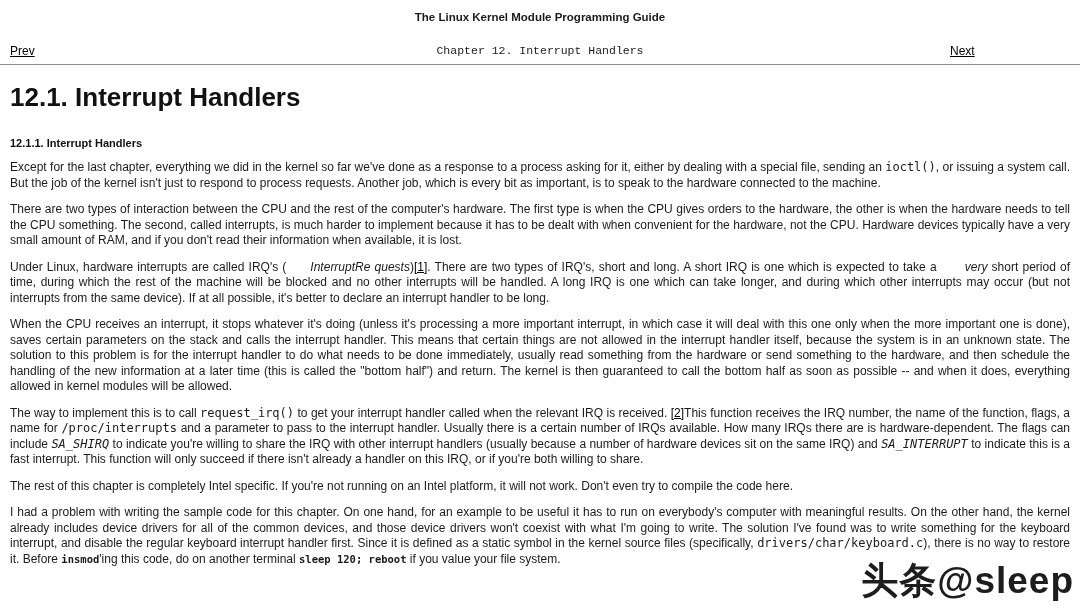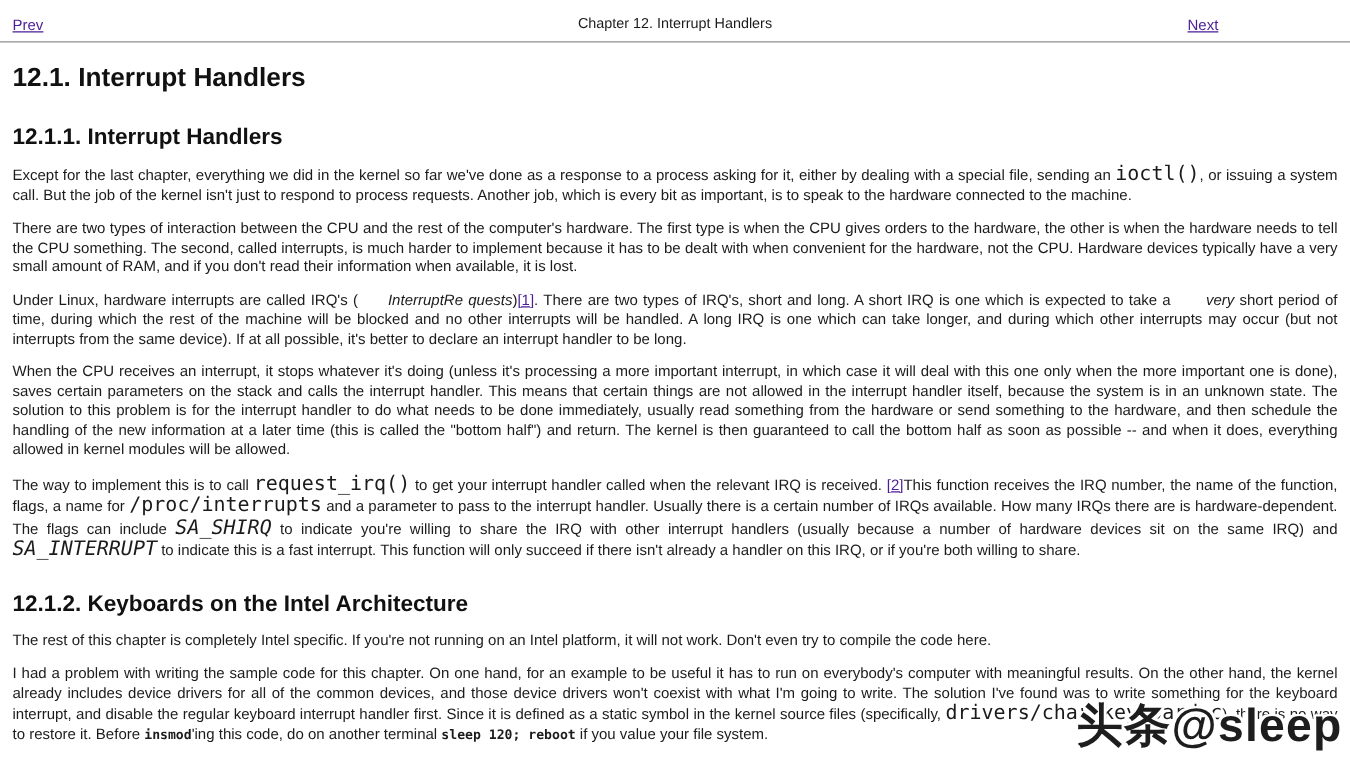--- a/index.html
+++ b/index.html
@@ -18,52 +18,52 @@
     padding: 10px 10px 3px 10px;
   }
   .topbar .side { width: 120px; }
   .topbar .side.right { text-align: left; }
   .topbar .center {
     flex: 1;
     text-align: center;
     line-height: 15px;
   }
   .book-title { font-weight: bold; font-size: 11.5px; }
-  .chapter-title { font-size: 11.5px; margin-top: 2px; }
+  .chapter-title { font-size: 11.5px; margin-top: 18px; font-family: Liberation Mono, monospace; }
   a.navlink, a.ftn {
-    color: #4c1d95;
+    color: #000000;
     text-decoration: underline;
     cursor: pointer;
   }
   hr.rule {
     border: none;
     border-top: 1px solid #8f8f8f;
     margin: 3px 0 0 0;
   }
   .content { padding: 0 10px; }
   h1.sect1 {
-    font-size: 21px;
+    font-size: 26px;
     font-weight: bold;
     margin: 17px 0 6px 0;
     color: #111;
   }
   h2.sect2 {
-    font-size: 18px;
+    font-size: 11px;
     font-weight: bold;
     margin: 24px 0 4px 0;
     color: #111;
   }
   p.body-para {
     margin: 11px 0;
     line-height: 15.5px;
     text-align: justify;
   }
   code {
     font-family: "DejaVu Sans Mono", monospace;
-    font-size: 16px;
+    font-size: 12px;
   }
   code.b { font-weight: bold; font-size: 10.5px; }
   code.i { font-style: italic; }
   em { font-style: italic; margin-left: 24px; }
   .watermark {
     position: absolute;
     right: 6px;
     top: 556px;
     font-size: 37px;
     font-weight: bold;
@@ -79,38 +79,38 @@
   }
 </style>
 </head>
 <body>
 
 <div class="topbar">
   <div class="side">
     <a class="navlink" href="#">Prev</a>
   </div>
   <div class="center">
+    <div class="book-title">The Linux Kernel Module Programming Guide</div>
     <div class="chapter-title">Chapter 12. Interrupt Handlers</div>
   </div>
   <div class="side right">
     <a class="navlink" href="#">Next</a>
   </div>
 </div>
 
 <hr class="rule">
 
 <div class="content">
   <h1 class="sect1">12.1. Interrupt Handlers</h1>
 
   <h2 class="sect2">12.1.1. Interrupt Handlers</h2>
   <p class="body-para">Except for the last chapter, everything we did in the kernel so far we've done as a response to a process asking for it, either by dealing with a special file, sending an <code>ioctl()</code>, or issuing a system call. But the job of the kernel isn't just to respond to process requests. Another job, which is every bit as important, is to speak to the hardware connected to the machine.</p>
   <p class="body-para">There are two types of interaction between the CPU and the rest of the computer's hardware. The first type is when the CPU gives orders to the hardware, the other is when the hardware needs to tell the CPU something. The second, called interrupts, is much harder to implement because it has to be dealt with when convenient for the hardware, not the CPU. Hardware devices typically have a very small amount of RAM, and if you don't read their information when available, it is lost.</p>
   <p class="body-para">Under Linux, hardware interrupts are called IRQ's (<em>InterruptRe quests</em>)<a class="ftn" href="#">[1]</a>. There are two types of IRQ's, short and long. A short IRQ is one which is expected to take a <em>very</em> short period of time, during which the rest of the machine will be blocked and no other interrupts will be handled. A long IRQ is one which can take longer, and during which other interrupts may occur (but not interrupts from the same device). If at all possible, it's better to declare an interrupt handler to be long.</p>
   <p class="body-para">When the CPU receives an interrupt, it stops whatever it's doing (unless it's processing a more important interrupt, in which case it will deal with this one only when the more important one is done), saves certain parameters on the stack and calls the interrupt handler. This means that certain things are not allowed in the interrupt handler itself, because the system is in an unknown state. The solution to this problem is for the interrupt handler to do what needs to be done immediately, usually read something from the hardware or send something to the hardware, and then schedule the handling of the new information at a later time (this is called the "bottom half") and return. The kernel is then guaranteed to call the bottom half as soon as possible -- and when it does, everything allowed in kernel modules will be allowed.</p>
   <p class="body-para">The way to implement this is to call <code>request_irq()</code> to get your interrupt handler called when the relevant IRQ is received. <a class="ftn" href="#">[2]</a>This function receives the IRQ number, the name of the function, flags, a name for <code>/proc/interrupts</code> and a parameter to pass to the interrupt handler. Usually there is a certain number of IRQs available. How many IRQs there are is hardware-dependent. The flags can include <code class="i">SA_SHIRQ</code> to indicate you're willing to share the IRQ with other interrupt handlers (usually because a number of hardware devices sit on the same IRQ) and <code class="i">SA_INTERRUPT</code> to indicate this is a fast interrupt. This function will only succeed if there isn't already a handler on this IRQ, or if you're both willing to share.</p>
 
-  <h2 class="sect2">12.1.2. Keyboards on the Intel Architecture</h2>
   <p class="body-para">The rest of this chapter is completely Intel specific. If you're not running on an Intel platform, it will not work. Don't even try to compile the code here.</p>
   <p class="body-para">I had a problem with writing the sample code for this chapter. On one hand, for an example to be useful it has to run on everybody's computer with meaningful results. On the other hand, the kernel already includes device drivers for all of the common devices, and those device drivers won't coexist with what I'm going to write. The solution I've found was to write something for the keyboard interrupt, and disable the regular keyboard interrupt handler first. Since it is defined as a static symbol in the kernel source files (specifically, <code>drivers/char/keyboard.c</code>), there is no way to restore it. Before <code class="b">insmod</code>'ing this code, do on another terminal <code class="b">sleep 120; reboot</code> if you value your file system.</p>
 
 </div>
 
 <div class="watermark">头条@sleep</div>
 
 </body></html>

